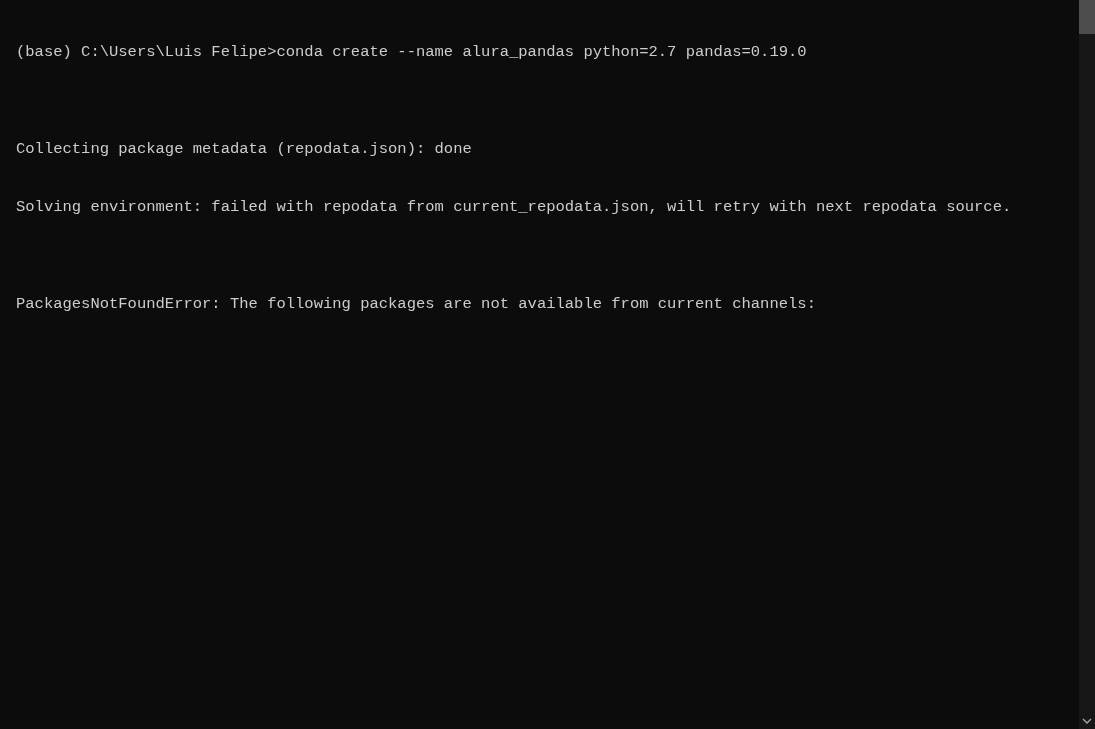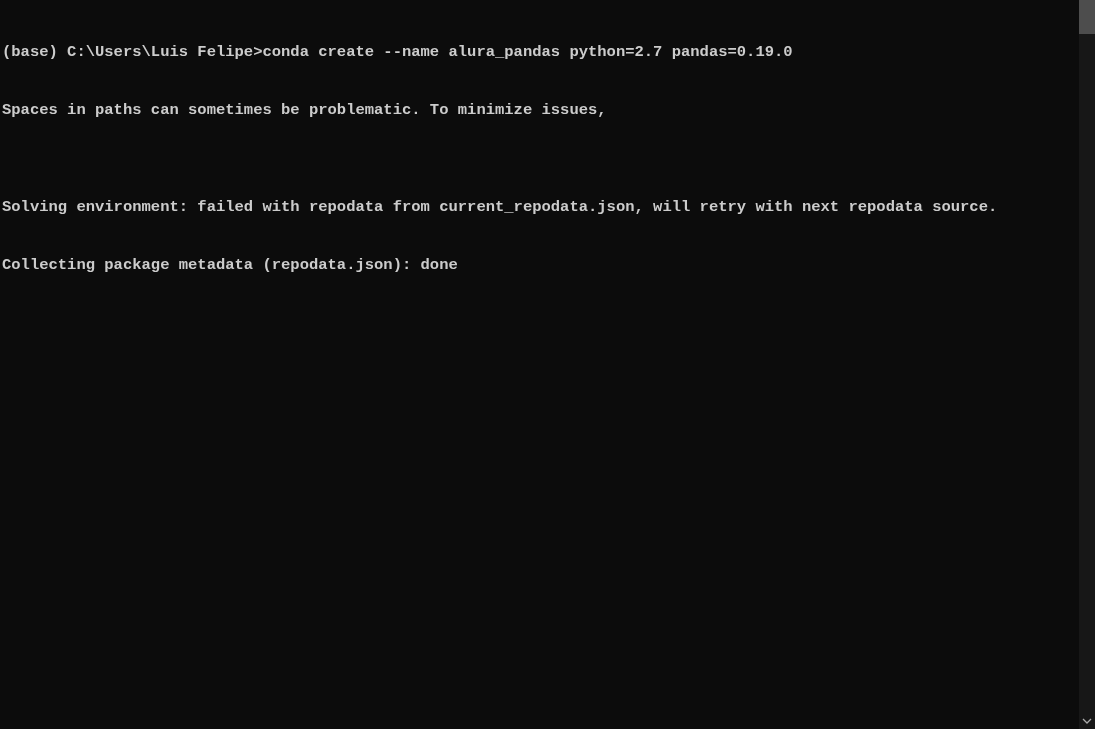--- a/index.html
+++ b/index.html
@@ -26,22 +26,21 @@
     top: 0;
     width: 1079px;
     height: 729px;
     padding: 4px 0 0 0;
     box-sizing: border-box;
     overflow: hidden;
     white-space: pre;
   }
   .line {
     margin: 0;
-    padding: 0 0 0 2px;
-    font-weight: bold;
+    padding: 0 0 0 16px;
   }
   .scrollbar-track {
     position: absolute;
     right: 0;
     top: 0;
     width: 16px;
     height: 729px;
     background: #171717;
   }
   .scrollbar-thumb {
@@ -66,25 +65,25 @@
     font-size: 11px;
   }
 </style>
 </head>
 <body>
 
 <div class="viewport">
 
   <div class="terminal-area">
     <div class="line">(base) C:\Users\Luis Felipe&gt;conda create --name alura_pandas python=2.7 pandas=0.19.0</div>
-    <div class="line">Spaces in paths can sometimes be problematic. To minimize issues,</div>
     <div class="line"></div>
+    <div class="line">Collecting package metadata (repodata.json): done</div>
     <div class="line">Solving environment: failed with repodata from current_repodata.json, will retry with next repodata source.</div>
-    <div class="line">Collecting package metadata (repodata.json): done</div>
     <div class="line"></div>
+    <div class="line">PackagesNotFoundError: The following packages are not available from current channels:</div>
     <div class="line"></div>
     
     <div class="line"></div>
     
     <div class="line"></div>
     
     
     
     
     

